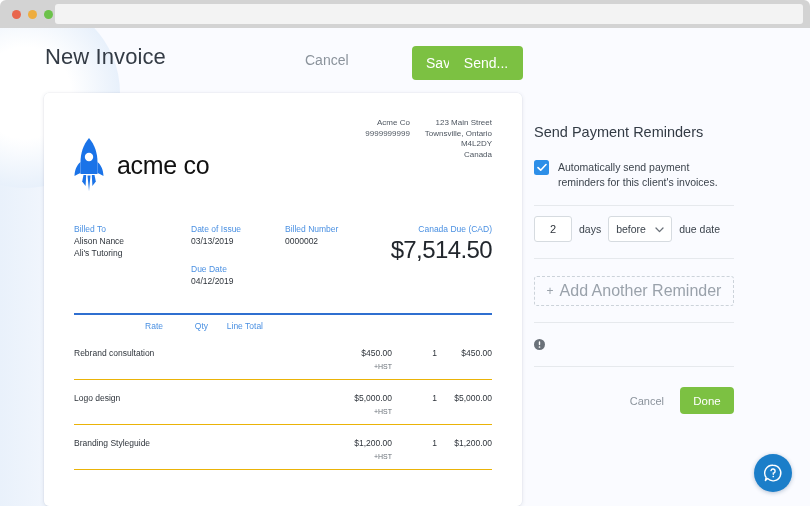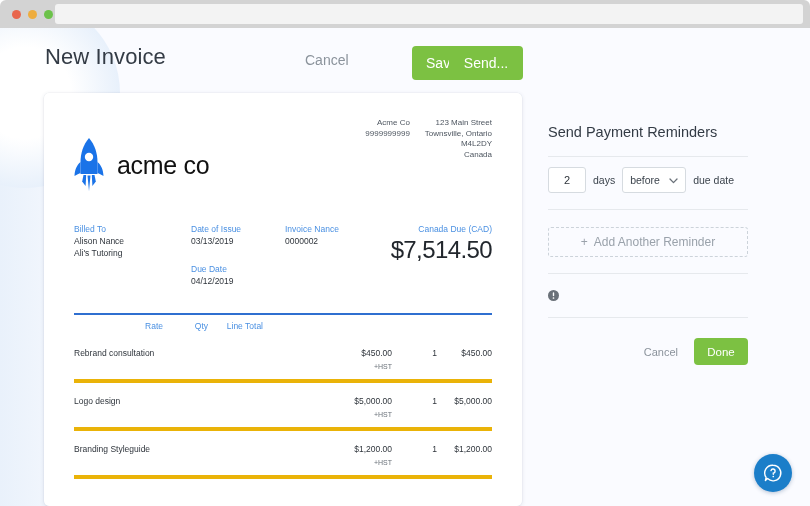--- a/index.html
+++ b/index.html
@@ -104,31 +104,31 @@
   .m-amt .lbl { display: block; }
   .amount {
     font-size: 24px; color: #22272d; letter-spacing: -.6px; margin-top: 1px; white-space: nowrap;
   }
 
   
   .tbl { position: relative; margin-top: 12px; width: 418px; }
   .tbl-rule { height: 2px; background: #2f6fd0; width: 100%; }
   .tbl-head { display: flex; padding: 6px 0 4px; }
   .tbl-head span { font-size: 8.5px; color: #4a90e2; }
-  .row { display: flex; align-items: flex-start; padding: 13px 0 9px; border-bottom: 4px solid #eab308; }
+  .row { display: flex; align-items: flex-start; padding: 13px 0 9px; border-bottom: 1px solid #eab308; }
   .row:first-of-type { border-top: none; }
   .c-desc { width: 229px; font-size: 8.5px; color: #2f353c; }
   .c-rate { width: 89px; text-align: right; font-size: 8.5px; color: #2f353c; }
   .c-rate .tax { display: block; font-size: 7px; color: #6a7179; margin-top: 5px; }
   .c-qty { width: 45px; text-align: right; font-size: 8.5px; color: #2f353c; }
   .c-total { width: 55px; text-align: right; font-size: 8.5px; color: #2f353c; }
   .tbl-head .c-desc, .tbl-head .c-rate, .tbl-head .c-qty, .tbl-head .c-total { padding: 0; }
 
   
-  .panel { position: absolute; left: 548px; top: 96px; width: 200px; }
+  .panel { position: absolute; left: 534px; top: 96px; width: 200px; }
   .panel-title { font-size: 14.5px; color: #333b45; }
   .chk-row { display: flex; gap: 9px; margin-top: 20px; align-items: flex-start; }
   .chk {
     width: 15px; height: 15px; border-radius: 2.5px; background: #2d8fe8;
     flex: 0 0 15px; position: relative; cursor: pointer;
   }
   .chk svg { position: absolute; left: 2.5px; top: 3px; }
   .chk-label { font-size: 10.5px; color: #3c444d; line-height: 14.5px; }
   .divider { height: 1px; background: #e6e9ed; margin: 16px 0 0; }
 
@@ -152,21 +152,21 @@
   .caret { position: absolute; right: 7px; top: 10px; }
   .suffix { font-size: 10.5px; color: #3c444d; }
 
   .add-rem {
     margin-top: 17px; height: 30px; width: 100%;
     border: 1px dashed #ccd3da; border-radius: 3px; background: transparent;
     display: flex; align-items: center; justify-content: center; gap: 6px;
     cursor: pointer;
   }
   .add-rem .plus { font-size: 12px; color: #9aa2ab; line-height: 1; }
-  .add-rem .txt { font-size: 12px; color: #9aa2ab; }
+  .add-rem .txt { font-size: 16px; color: #9aa2ab; }
 
   .note { display: flex; gap: 8px; margin-top: 15px; align-items: flex-start; }
   .info-ico { flex: 0 0 11px; margin-top: 1px; }
   .note .txt { font-size: 10px; color: #8b939c; line-height: 14px; }
 
   .panel-actions { display: flex; align-items: center; justify-content: flex-end; gap: 16px; margin-top: 20px; }
   .p-cancel { font-size: 11px; color: #8b939c; cursor: pointer; }
   .btn-done {
     width: 54px; height: 27px; border: none; border-radius: 4px;
     background: #7cc142; color: #fff; font-size: 11.5px; cursor: pointer;
@@ -243,21 +243,21 @@
         </div>
         <div class="m-issue">
           <div class="lbl">Date of Issue</div>
           <div class="val">03/13/2019</div>
         </div>
         <div class="m-due">
           <div class="lbl">Due Date</div>
           <div class="val">04/12/2019</div>
         </div>
         <div class="m-num">
-          <div class="lbl">Invoice Nance</div>
+          <div class="lbl">Billed Number</div>
           <div class="val">0000002</div>
         </div>
         <div class="m-amt">
           <span class="lbl">Canada Due (CAD)</span>
           <div class="amount">$7,514.50</div>
         </div>
       </div>
 
       <div class="tbl">
         <div class="tbl-rule"></div>
@@ -297,20 +297,28 @@
           <div class="c-total">$1,200.00</div>
         </div>
       </div>
 
     </div>
   </div>
 
   <div class="panel">
     <div class="panel-title">Send Payment Reminders</div>
 
+    <div class="chk-row">
+      <span class="chk">
+        <svg width="10" height="9" viewBox="0 0 10 9">
+          <path d="M1 4.6 L3.7 7.2 L9 1.5" stroke="#ffffff" stroke-width="1.6" fill="none" stroke-linecap="round" stroke-linejoin="round"></path>
+        </svg>
+      </span>
+      <span class="chk-label">Automatically send payment reminders for this client's invoices.</span>
+    </div>
 
     <div class="divider"></div>
 
 
     <div class="rem-ctl">
       <input class="num-input" type="text" value="2" style="">
       <span class="unit">days</span>
       <span class="sel-wrap">
         <span class="sv">before</span>
         <svg class="caret" width="9" height="6" viewBox="0 0 9 6">

